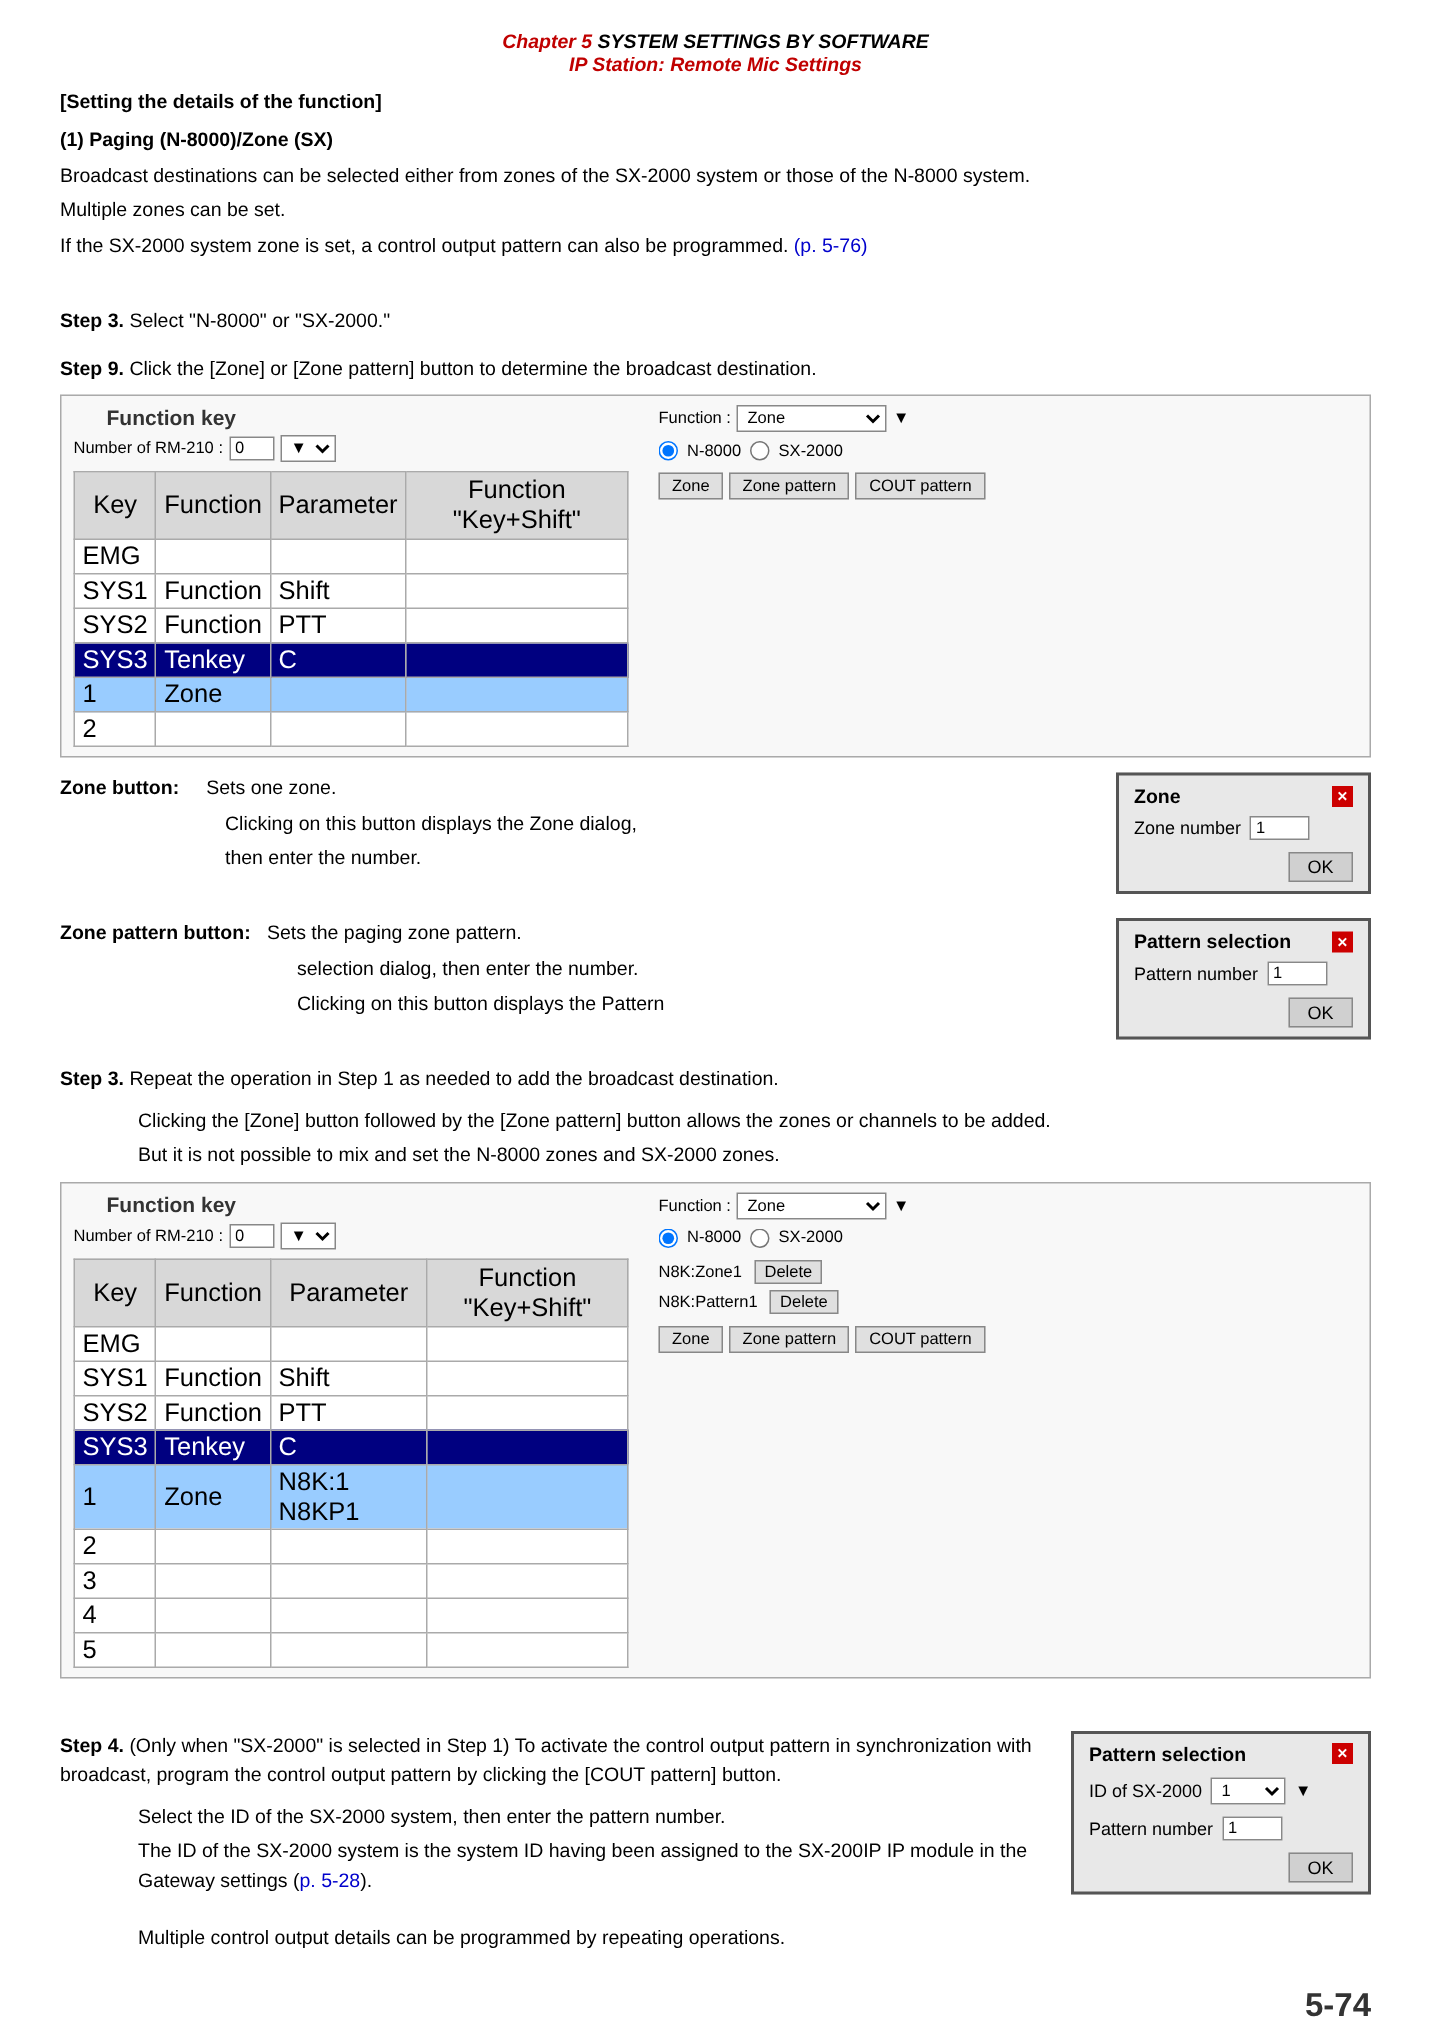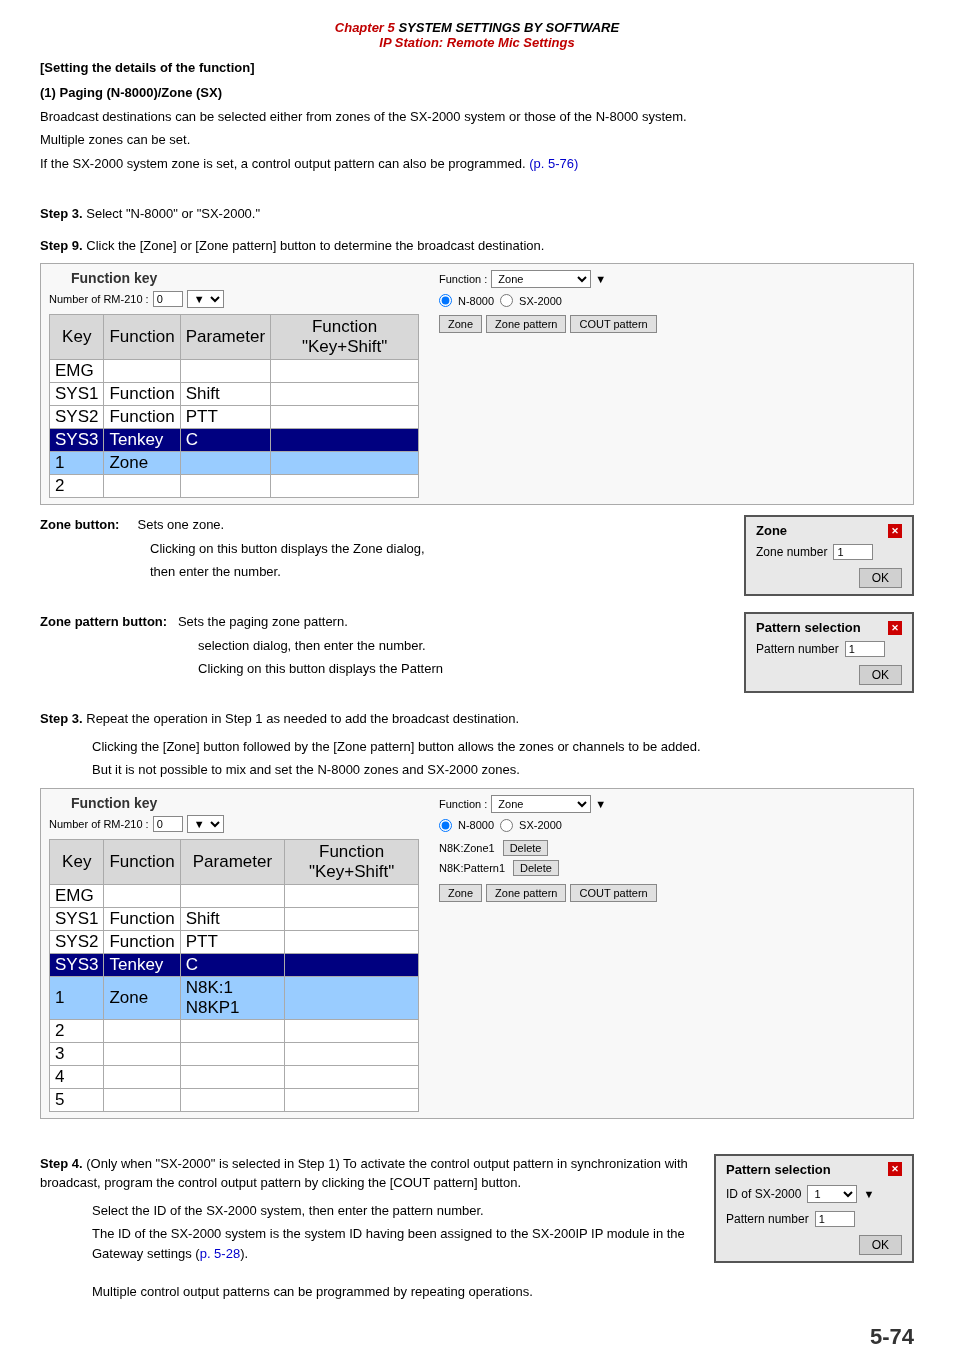--- a/index.html
+++ b/index.html
@@ -601,20 +601,20 @@
 
   <p class="step">
     <strong>Step 4.</strong>
     <span>(Only when "SX-2000" is selected in Step 1) To activate the control output pattern in synchronization with broadcast, program the control output pattern by clicking the [COUT pattern] button.</span>
   </p>
   <p style="margin-left:52px; margin-bottom:4px;">Select the ID of the SX-2000 system, then enter the pattern number.</p>
   <p style="margin-left:52px; margin-bottom:4px;">
     <span>The ID of the SX-2000 system is the system ID having been assigned to the SX-200IP IP module in the Gateway settings (</span><span class="blue-link" style="cursor:pointer;">p. 5-28</span><span>).</span>
   </p>
   <br>
-  <p style="margin-left:52px; margin-bottom:4px;">Multiple control output patterns can be programmed by repeating operations.</p>
+  <p style="margin-left:52px; margin-bottom:4px;">Multiple control output details can be programmed by repeating operations.</p>
 </div>
 
 
 <div class="page-num">5-74</div>
 
 
 
 
 </body></html>

